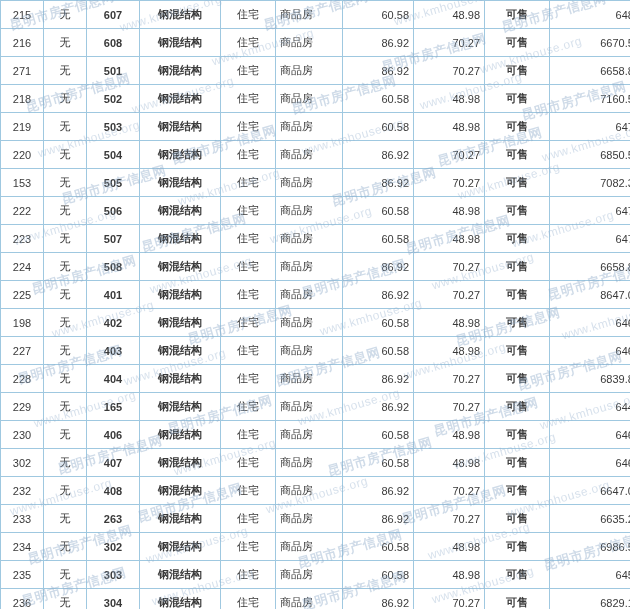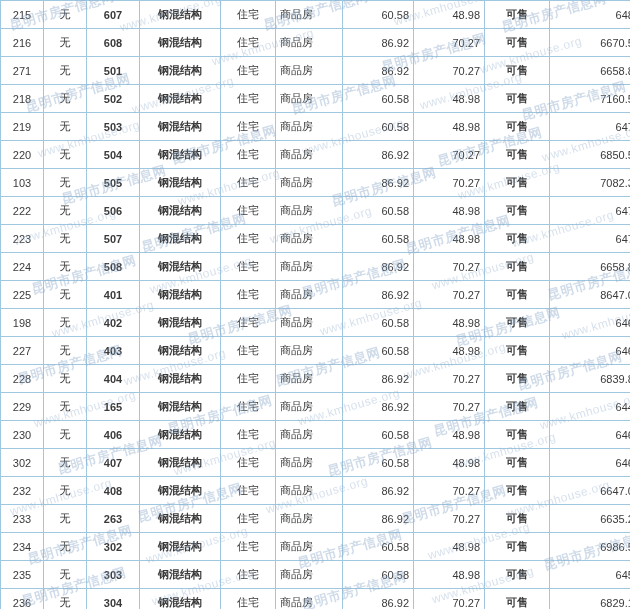--- a/index.html
+++ b/index.html
@@ -141,21 +141,21 @@
         <td class="c-room">504</td>
         <td class="c-struct">钢混结构</td>
         <td class="c-use">住宅</td>
         <td class="c-type">商品房</td>
         <td class="c-build">86.92</td>
         <td class="c-inner">70.27</td>
         <td class="c-state">可售</td>
         <td class="c-price">6850.51</td>
       </tr>
       <tr>
-        <td class="c-idx">103</td>
+        <td class="c-idx">153</td>
         <td class="c-lic">无</td>
         <td class="c-room">505</td>
         <td class="c-struct">钢混结构</td>
         <td class="c-use">住宅</td>
         <td class="c-type">商品房</td>
         <td class="c-build">86.92</td>
         <td class="c-inner">70.27</td>
         <td class="c-state">可售</td>
         <td class="c-price">7082.35</td>
       </tr>

